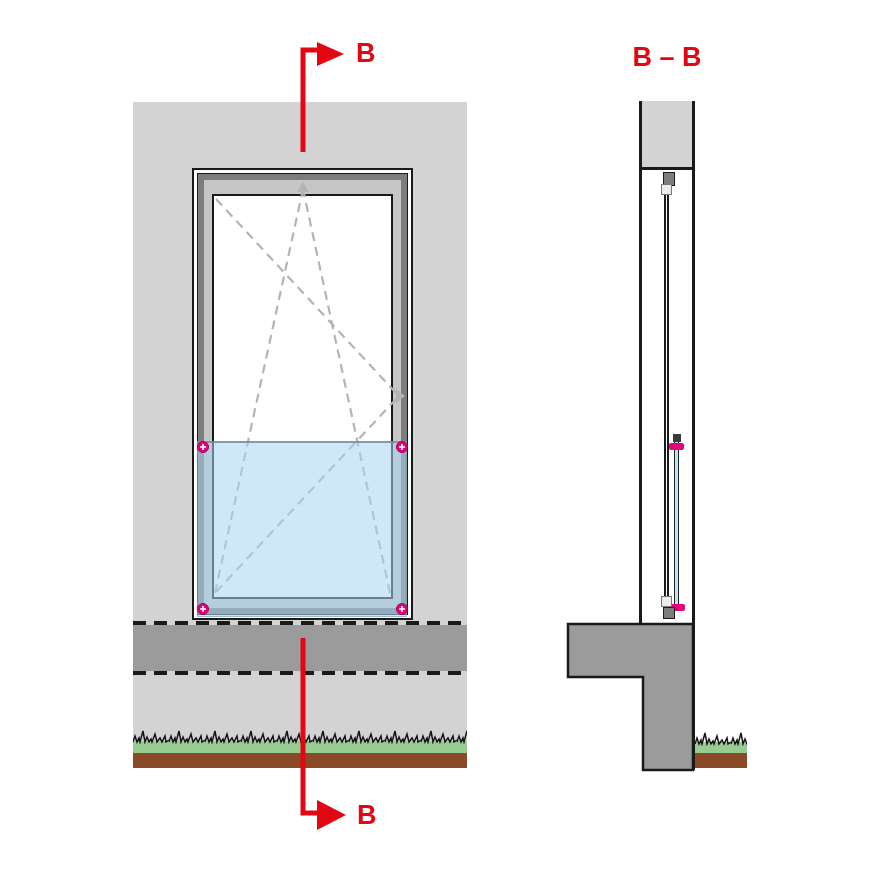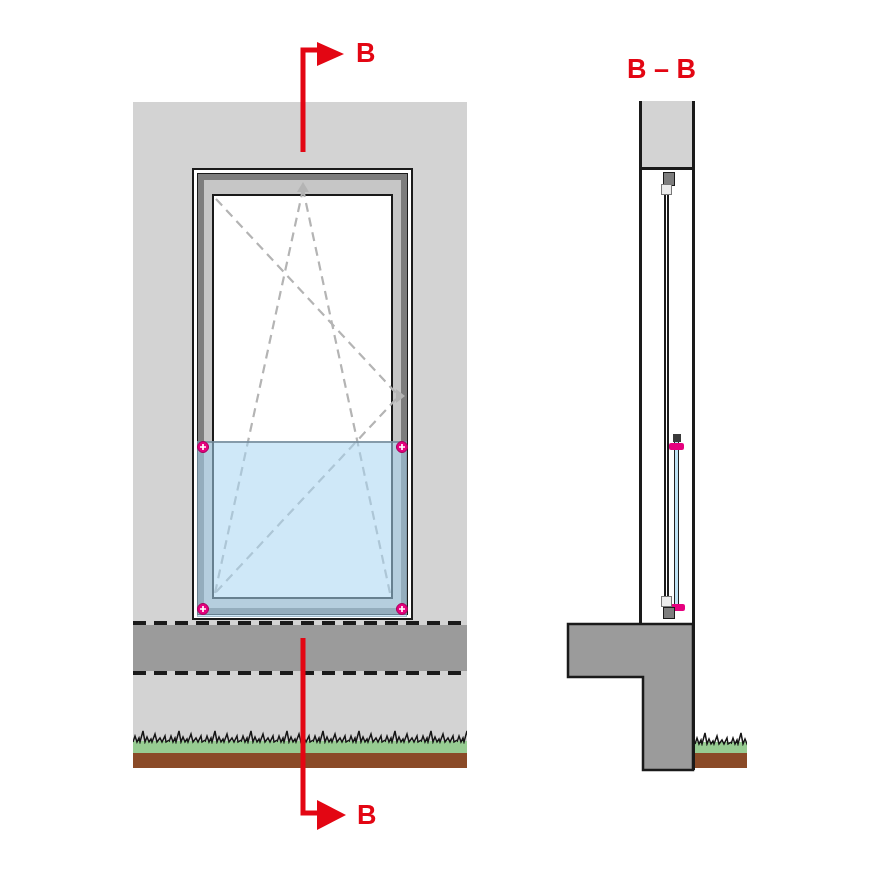--- a/index.html
+++ b/index.html
@@ -111,15 +111,15 @@
       <polygon class="redfill" points="317,42 317,66 344,54"></polygon>
     </g>
     <g>
       <path class="redline" d="M303,638 V813 H318" fill="none" stroke-width="5"></path>
       <polygon class="redfill" points="317,800 317,830 346,815"></polygon>
     </g>
   </svg>
 
   <div class="abs seclabel" style="left:356px;top:40px;">B</div>
   <div class="abs seclabel" style="left:357px;top:802px;">B</div>
-  <div class="abs seclabel" style="left:627px;top:56px;width:80px;text-align:left;">B – B</div>
+  <div class="abs seclabel" style="left:627px;top:44px;width:80px;text-align:center;">B – B</div>
 
 </div>
 
 </body></html>

